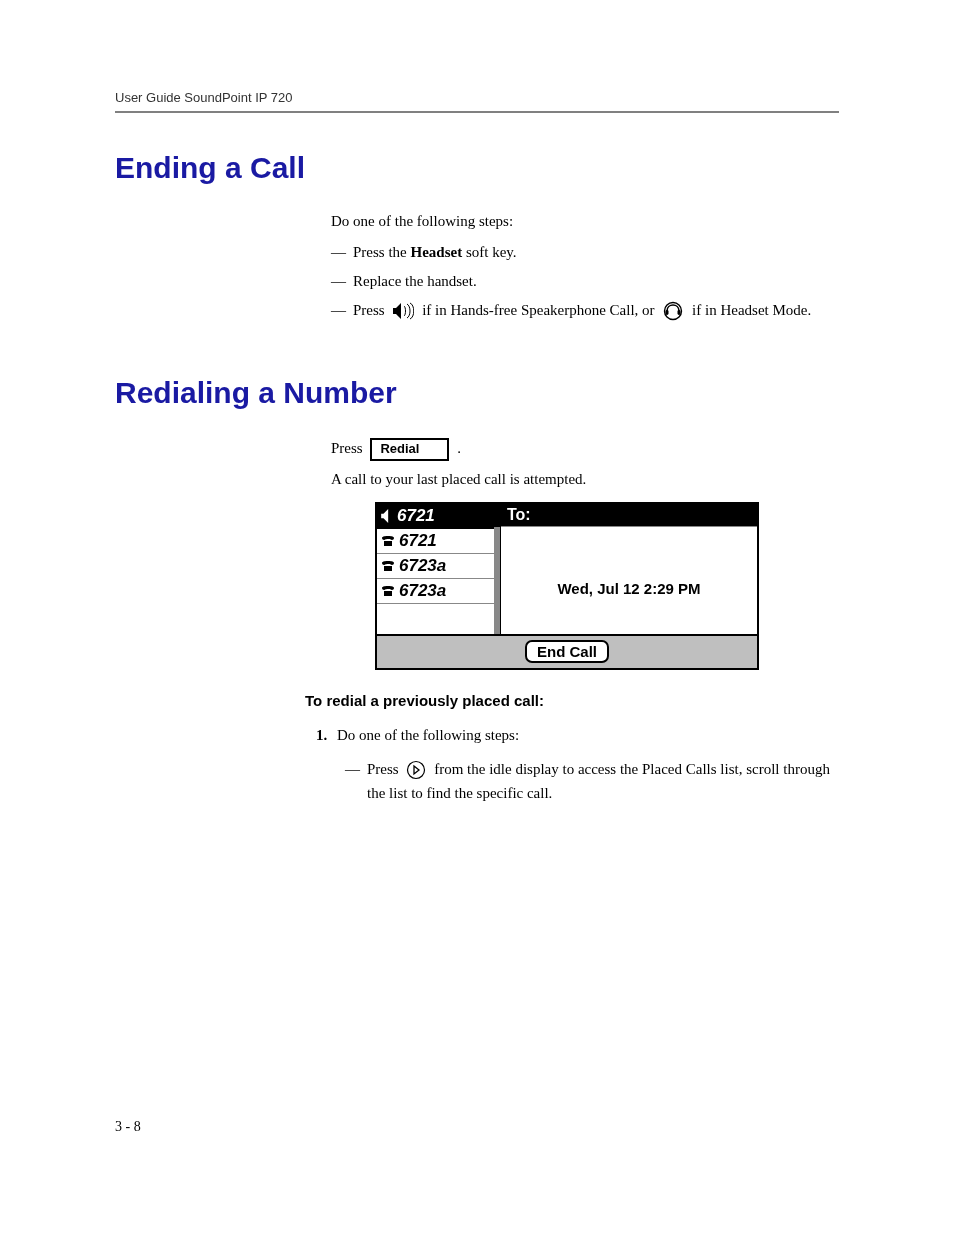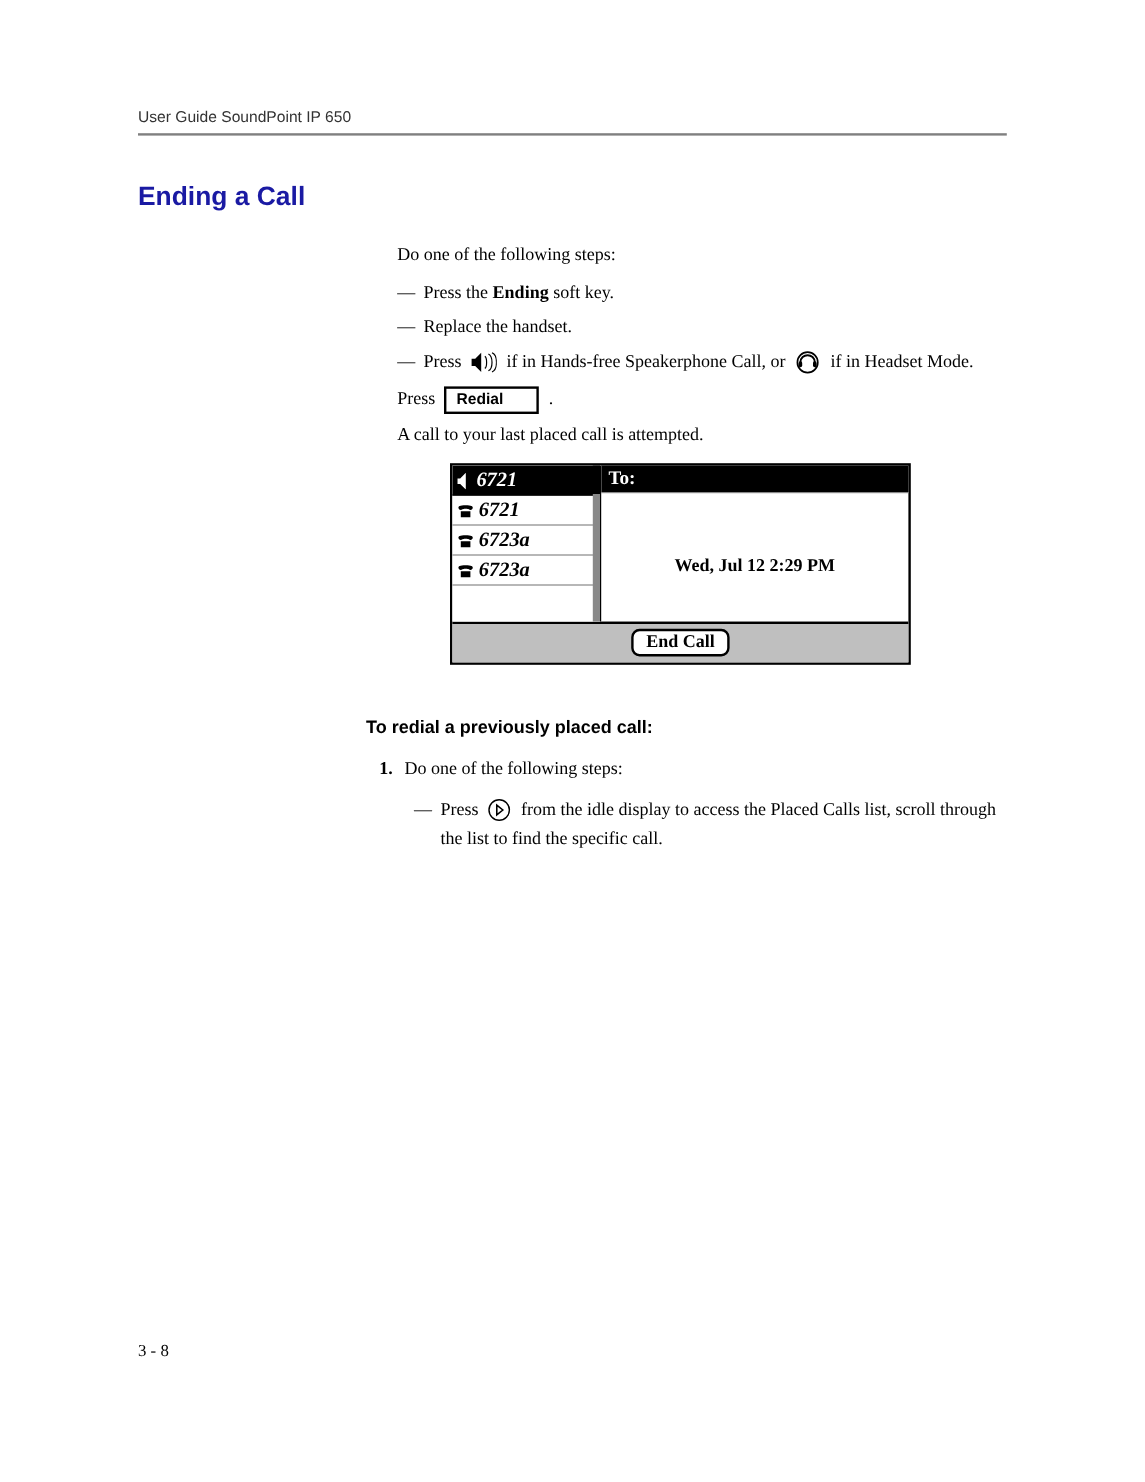--- a/index.html
+++ b/index.html
@@ -24,21 +24,21 @@
     padding-bottom: 6px;
     margin-bottom: 30px;
     font-size: 13px;
     color: #333;
     font-family: Arial, sans-serif;
   }
   h1.section-heading {
     color: #1a1aa3;
     font-family: Arial, Helvetica, sans-serif;
     font-weight: bold;
-    font-size: 22px;
+    font-size: 30px;
     margin: 38px 0 28px 0;
   }
   .content-block {
     margin-left: 190px;
   }
   h4.sub-heading {
     font-family: Arial, Helvetica, sans-serif;
     font-weight: bold;
     font-size: 15px;
     margin: 10px 0 14px 0;
@@ -91,22 +91,22 @@
     font-weight: bold;
     font-size: 13px;
     padding: 2px 28px 2px 8px;
     line-height: 1.1;
     vertical-align: middle;
     margin: 0 4px;
   }
   .phone-screen {
     width: 380px;
     border: 2px solid #000;
-    margin: 14px 0 44px 70px;
-    font-family: Liberation Serif, serif;
+    margin: 14px 0 22px 70px;
+    font-family: Liberation Sans, sans-serif;
     font-weight: bold;
   }
   .phone-screen-top {
     display: flex;
   }
   .line-list {
     width: 124px;
     border-right: 1px solid #000;
     box-sizing: border-box;
     background: #fff;
@@ -184,29 +184,29 @@
     left: 115px;
     bottom: 100px;
     font-size: 14px;
   }
   .bold { font-weight: bold; }
 </style>
 </head>
 <body>
 
 <div class="page">
-  <div class="header-line">User Guide SoundPoint IP 650</div>
+  <div class="header-line">User Guide SoundPoint IP 720</div>
 
   <h1 class="section-heading">Ending a Call</h1>
 
   <div class="content-block">
     <p class="body-text">Do one of the following steps:</p>
     <ul class="dash-list">
       <li>
-        <span>Press the </span><span class="bold">Ending</span><span> soft key.</span>
+        <span>Press the </span><span class="bold">Headset</span><span> soft key.</span>
       </li>
       <li>Replace the handset.</li>
       <li>
         <span>Press </span>
         <span class="inline-icon speaker-icon">
           <svg width="22" height="18" viewBox="0 0 22 18">
               <path d="M1 6h3l5-5v16l-5-5H1z" fill="#000"></path>
               <path d="M12 4c2 1 2 9 0 10" stroke="#000" fill="none"></path>
               <path d="M15 2c4 2 4 12 0 14" stroke="#000" fill="none"></path>
               <path d="M18 1c5 2 5 14 0 16" stroke="#000" fill="none"></path>
@@ -219,20 +219,21 @@
               <path d="M5 10c0-4 3-6 6-6s6 2 6 6" stroke="#000" stroke-width="1.6" fill="none"></path>
               <rect x="3.5" y="9" width="3" height="5" rx="1.4" fill="#000"></rect>
               <rect x="15.5" y="9" width="3" height="5" rx="1.4" fill="#000"></rect>
             </svg>
         </span>
         <span> if in Headset Mode.</span>
       </li>
     </ul>
   </div>
 
+  <h1 class="section-heading" style="margin-top:54px">Redialing a Number</h1>
 
   <div class="content-block">
 
     <p class="body-text">
       <span>Press </span>
       <span class="redial-key">Redial</span>
       <span> .</span>
     </p>
     <p class="body-text">A call to your last placed call is attempted.</p>
 

